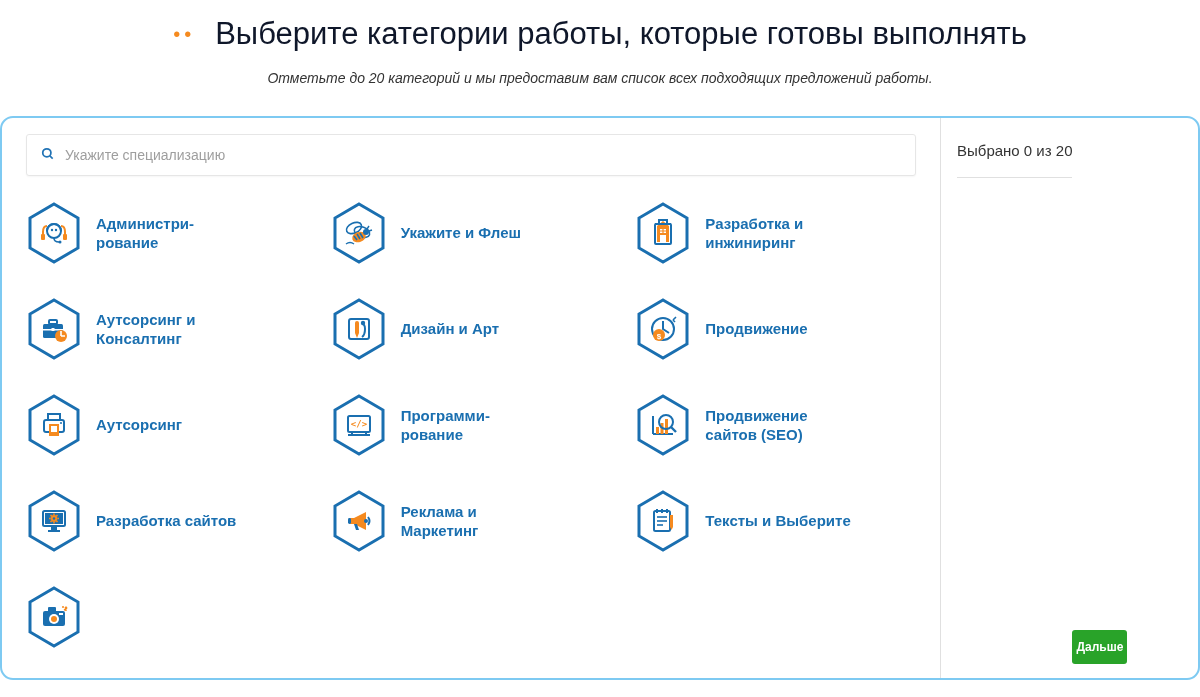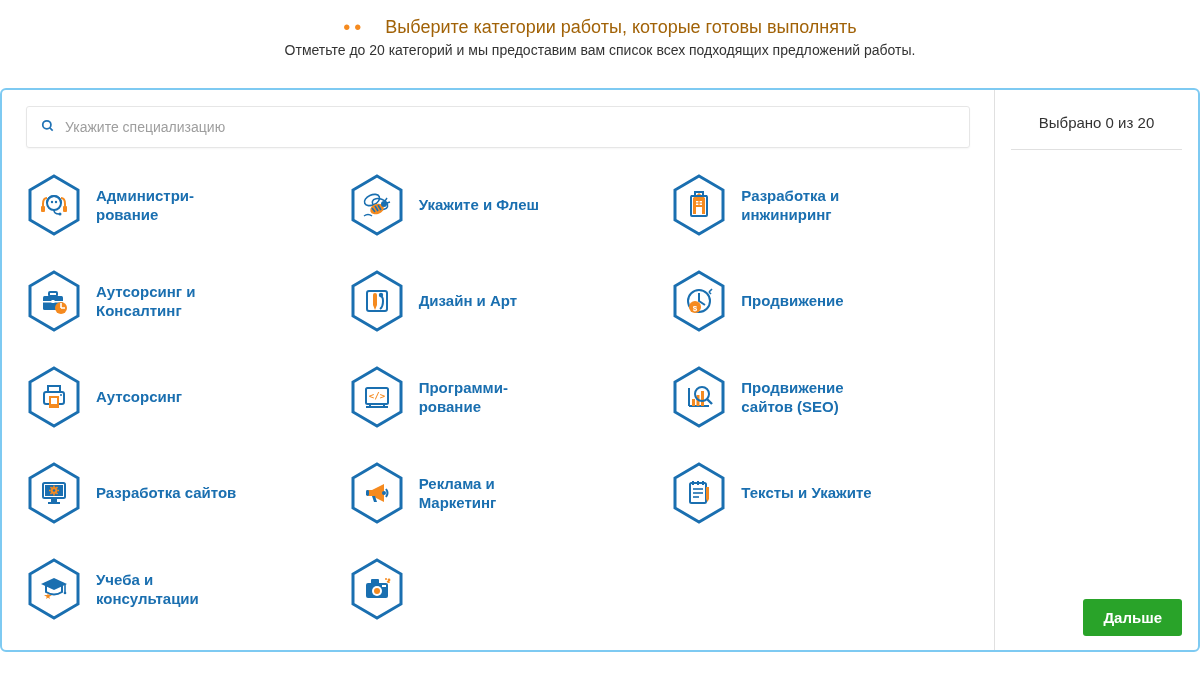--- a/index.html
+++ b/index.html
@@ -5,34 +5,34 @@
   * { box-sizing: border-box; margin: 0; padding: 0; }
   body { font-family: Arial, Helvetica, sans-serif; background: #fff; color: #333; }
 
   .page { width: 1200px; margin: 0 auto; padding-top: 8px; }
 
   .heading {
     display: flex; align-items: center; justify-content: center; gap: 20px;
     margin-top: 8px;
   }
   .heading .dots { color: #f58a1f; font-size: 20px; letter-spacing: 4px; }
-  .heading h1 { font-size: 18px; font-weight: 400; color: #a16207; }
-  .subtitle { text-align: center; margin-top: 3px; font-size: 14px; color: #333; }
+  .heading h1 { font-size: 31px; font-weight: 400; color: #0f172a; }
+  .subtitle { text-align: center; margin-top: 18px; font-size: 14px; color: #333; font-style: italic; }
 
   .panel {
-    border: 2px solid #7ecaf2; border-radius: 6px;
+    border: 2px solid #7ecaf2; border-radius: 13px;
     margin-top: 30px; position: relative; overflow: hidden;
     display: flex;
   }
 
   .main-col { flex: 1; padding: 16px 24px 30px 24px; }
   .side-col {
-    width: 204px; border-left: 1px solid #e0e0e0;
+    width: 258px; border-left: 1px solid #e0e0e0;
     padding: 18px 16px 14px 16px; position: relative;
-    display: flex; flex-direction: column;
+    display: flex; flex-direction: row;
   }
   .side-col .counter { font-size: 15px; color: #333; text-align: center; padding: 6px 0 18px 0; border-bottom: 1px solid #e0e0e0; margin-bottom: auto; }
 
   .search-wrap {
     background: #fff; border: 1px solid #e6e6e6; border-radius: 3px;
     box-shadow: 0 1px 2px rgba(0,0,0,0.04);
     display: flex; align-items: center; padding: 10px 14px; height: 42px;
   }
   .search-wrap .icon { color: #2173b5; font-size: 14px; margin-right: 10px; }
   .search-wrap input {
@@ -57,21 +57,21 @@
     position: absolute; inset: 0; display: flex; align-items: center; justify-content: center;
   }
   .hex .inner svg { width: 30px; height: 30px; }
   .cat-label {
     color: #1a6fb0; font-size: 15px; font-weight: 700; line-height: 1.3;
     max-width: 150px;
   }
 
   .next-btn {
     background: #29a329; color: #fff; border: none; border-radius: 3px;
-    padding: 10px 20px; font-size: 15px; font-weight: 700; cursor: pointer;
+    padding: 10px 4px; font-size: 12px; font-weight: 700; cursor: pointer;
     align-self: flex-end; margin-top: 10px;
   }
 
   .hex-border { fill: none; stroke: #1a6fb0; stroke-width: 3; }
 </style>
 </head>
 <body>
 
 <div class="page">
 
@@ -242,34 +242,21 @@
             <div class="hex">
               <svg viewBox="0 0 56 62">
                 <use href="#hexpath"></use>
               </svg>
               <div class="inner">
                 <svg viewBox="0 0 30 30">
                   <use href="#ic-notepad"></use>
                 </svg>
               </div>
             </div>
-            <div class="cat-label">Тексты и Укажите</div>
-          </div>
-          <div class="cat">
-            <div class="hex">
-              <svg viewBox="0 0 56 62">
-                <use href="#hexpath"></use>
-              </svg>
-              <div class="inner">
-                <svg viewBox="0 0 30 30">
-                  <use href="#ic-gradcap"></use>
-                </svg>
-              </div>
-            </div>
-            <div class="cat-label">Учеба и консультации</div>
+            <div class="cat-label">Тексты и Выберите</div>
           </div>
           <div class="cat">
             <div class="hex">
               <svg viewBox="0 0 56 62">
                 <use href="#hexpath"></use>
               </svg>
               <div class="inner">
                 <svg viewBox="0 0 30 30">
                   <use href="#ic-camera"></use>
                 </svg>

